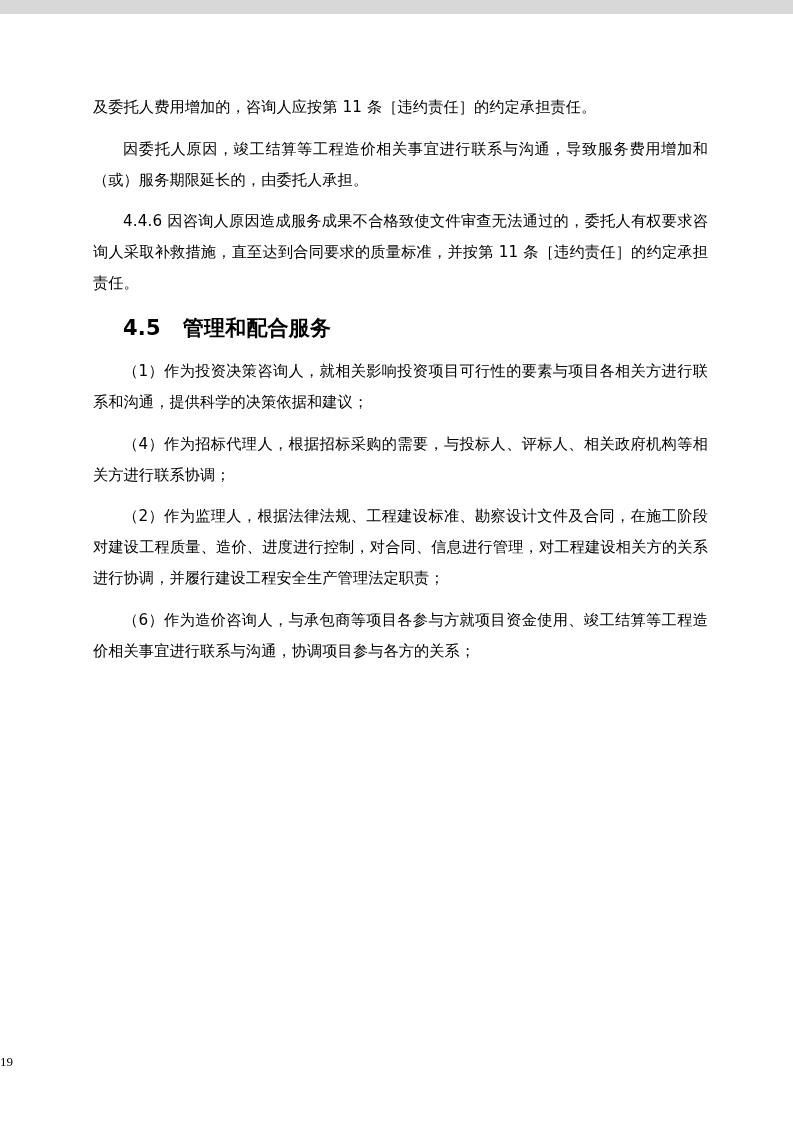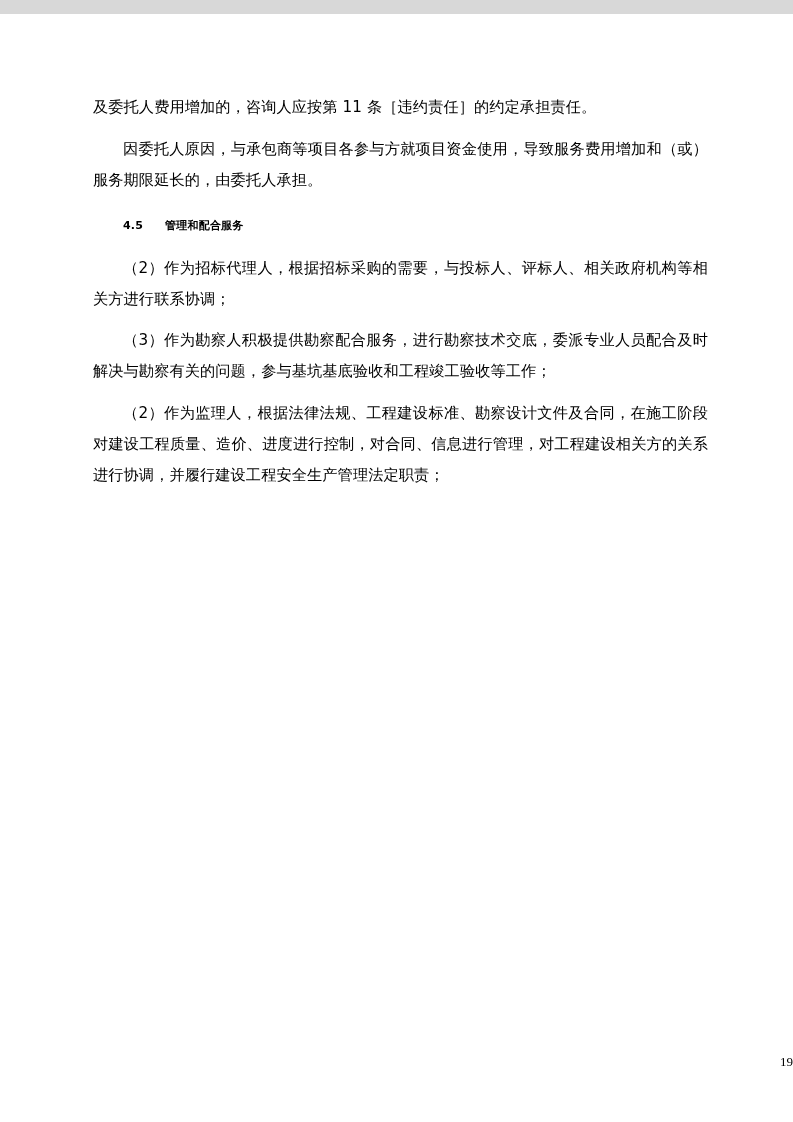--- a/index.html
+++ b/index.html
@@ -30,53 +30,55 @@
     line-height: 31px;
     text-align: justify;
     text-justify: inter-ideograph;
     letter-spacing: 0.1px;
   }
   p.indent {
     text-indent: 30px;
   }
   h2.heading {
     margin: 14px 0 12px 0;
-    font-size: 11px;
+    font-size: 21px;
     font-weight: bold;
     line-height: 31px;
     text-indent: 30px;
     letter-spacing: 0.2px;
   }
   h2.heading .num {
     margin-right: 22px;
   }
   .page-number {
     position: absolute;
     left: 0;
     right: 0;
     top: 1040px;
-    text-align: right;
+    text-align: left;
     font-size: 13px;
     font-family: "Liberation Serif", serif;
     color: #000;
   }
 </style>
 </head>
 <body>
 
 <div class="page">
   <div class="content">
 
     <p class="body-text">及委托人费用增加的，咨询人应按第 11 条［违约责任］的约定承担责任。</p>
-    <p class="body-text indent">因委托人原因，与承包商等项目各参与方就项目资金使用，导致服务费用增加和（或）服务期限延长的，由委托人承担。</p>
+    <p class="body-text indent">因委托人原因，竣工结算等工程造价相关事宜进行联系与沟通，导致服务费用增加和（或）服务期限延长的，由委托人承担。</p>
+    <p class="body-text indent">4.4.6  因咨询人原因造成服务成果不合格致使文件审查无法通过的，委托人有权要求咨询人采取补救措施，直至达到合同要求的质量标准，并按第 11 条［违约责任］的约定承担责任。</p>
 
     <h2 class="heading">
       <span class="num">4.5</span><span>管理和配合服务</span>
     </h2>
 
-    <p class="body-text indent">（2）作为招标代理人，根据招标采购的需要，与投标人、评标人、相关政府机构等相关方进行联系协调；</p>
-    <p class="body-text indent">（3）作为勘察人积极提供勘察配合服务，进行勘察技术交底，委派专业人员配合及时解决与勘察有关的问题，参与基坑基底验收和工程竣工验收等工作；</p>
+    <p class="body-text indent">（1）作为投资决策咨询人，就相关影响投资项目可行性的要素与项目各相关方进行联系和沟通，提供科学的决策依据和建议；</p>
+    <p class="body-text indent">（4）作为招标代理人，根据招标采购的需要，与投标人、评标人、相关政府机构等相关方进行联系协调；</p>
     <p class="body-text indent">（2）作为监理人，根据法律法规、工程建设标准、勘察设计文件及合同，在施工阶段对建设工程质量、造价、进度进行控制，对合同、信息进行管理，对工程建设相关方的关系进行协调，并履行建设工程安全生产管理法定职责；</p>
+    <p class="body-text indent">（6）作为造价咨询人，与承包商等项目各参与方就项目资金使用、竣工结算等工程造价相关事宜进行联系与沟通，协调项目参与各方的关系；</p>
 
   </div>
 
   <div class="page-number">19</div>
 </div>
 
 </body></html>

